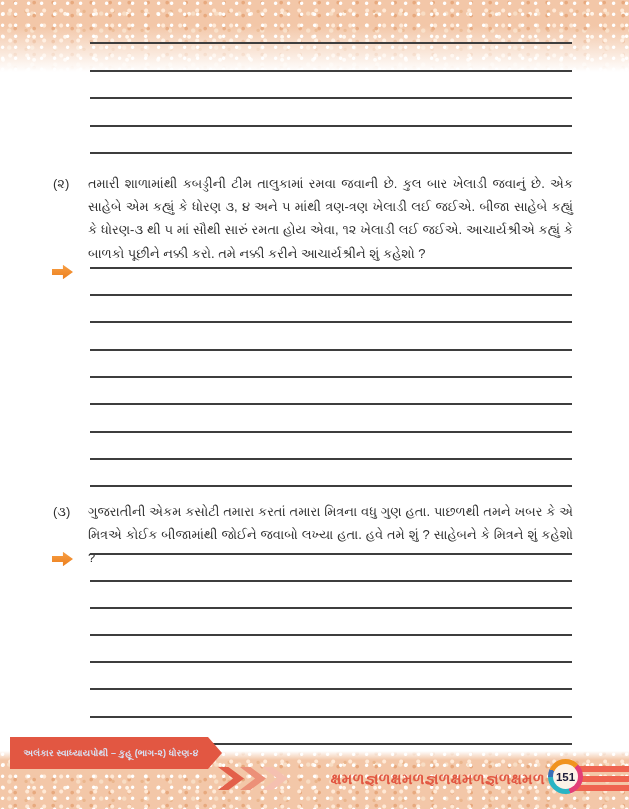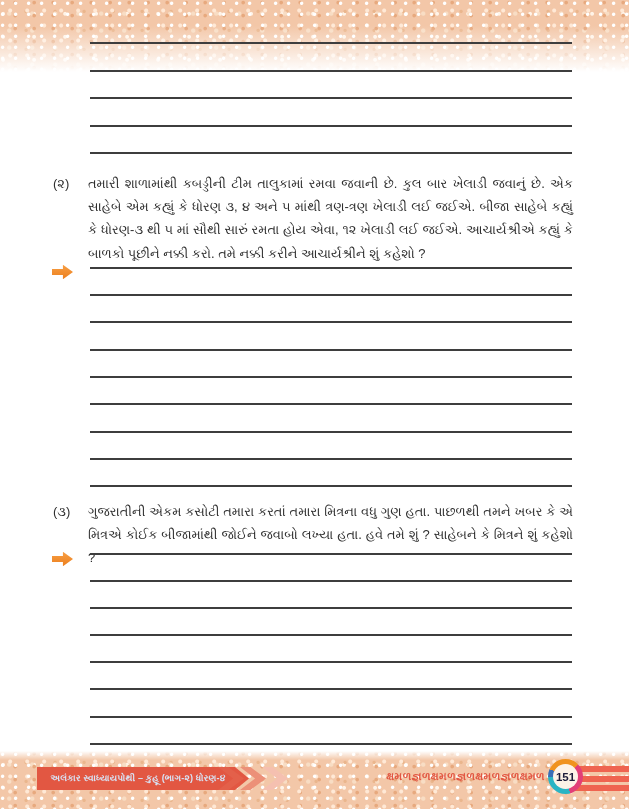--- a/index.html
+++ b/index.html
@@ -42,39 +42,39 @@
   .q-num{flex:0 0 35px;}
   .q-text{margin:0;flex:1;text-align:justify;}
   
   .block-arrow{
     position:absolute;left:52px;width:21px;height:16px;
     background:linear-gradient(180deg,#f7a147,#ec7d1b);
     clip-path:polygon(0 32%,52% 32%,52% 4%,100% 50%,52% 96%,52% 68%,0 68%);
   }
   
   .footer-bar{
-    position:absolute;left:10px;top:767px;width:212px;height:23px;
+    position:absolute;left:10px;top:737px;width:212px;height:32px;
     background:#e25742;z-index:3;
     clip-path:polygon(0 0,198px 0,212px 50%,198px 100%,0 100%);
     display:flex;align-items:center;justify-content:center;
-    padding-right:10px;box-sizing:border-box;margin-left:27px;
+    padding-right:10px;box-sizing:border-box;
   }
   .footer-bar span{
     color:#d8e2f4;font-size:9px;font-weight:bold;letter-spacing:.2px;white-space:nowrap;
   }
   .chev{
     position:absolute;top:767px;width:26px;height:23px;z-index:3;
     clip-path:polygon(0 0,40% 0,100% 50%,40% 100%,0 100%,58% 50%);
   }
   .chev.c1{left:218px;background:#e3604a;}
   .chev.c2{left:240px;background:#ec9078;}
   .chev.c3{left:262px;background:#f5c0b0;}
   .footer-deco{
     position:absolute;right:84px;top:770px;z-index:3;
-    color:#e25742;font-size:11px;font-weight:bold;white-space:nowrap;letter-spacing:.3px;
+    color:#e25742;font-size:15px;font-weight:bold;white-space:nowrap;letter-spacing:.3px;
   }
   .stripe{position:absolute;left:575px;width:54px;height:6px;background:#ef6450;z-index:2;}
   .stripe.s1{top:766px;}
   .stripe.s2{top:775.5px;}
   .stripe.s3{top:785px;}
   .page-badge{
     position:absolute;left:548px;top:759px;width:35px;height:35px;border-radius:50%;z-index:4;
     background:conic-gradient(#f0931f 0 45deg,#e23f77 45deg 165deg,#2ab4c4 165deg 268deg,#3a6fb5 268deg 295deg,#f0931f 295deg 360deg);
     display:flex;align-items:center;justify-content:center;
   }

